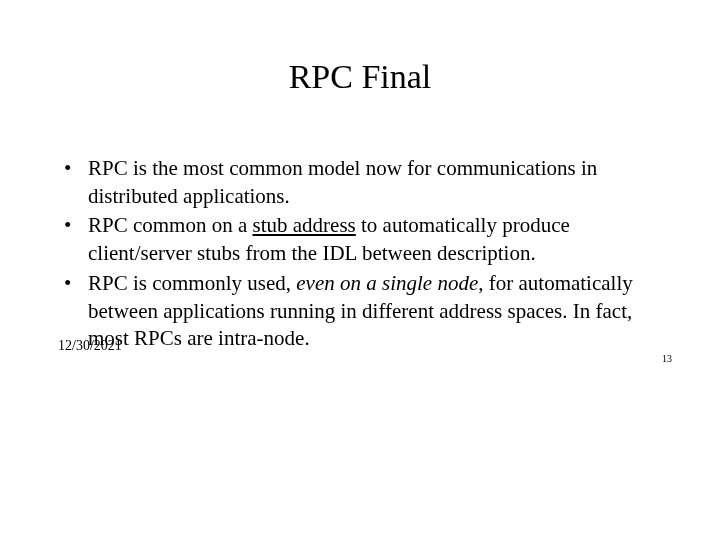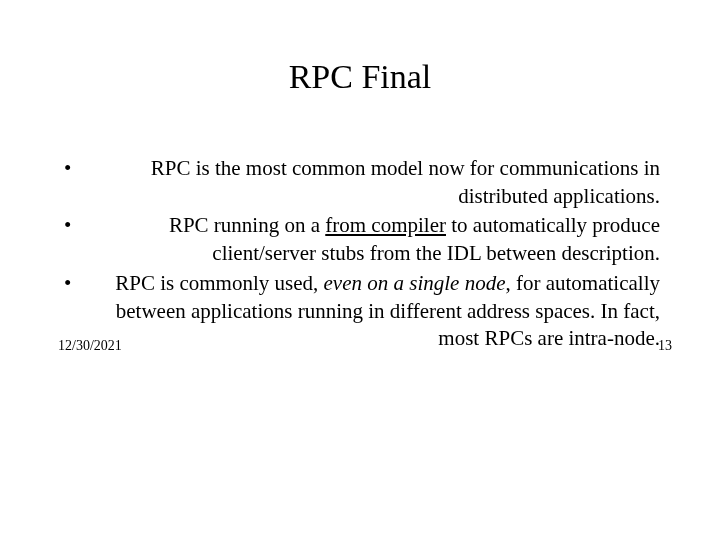--- a/index.html
+++ b/index.html
@@ -29,21 +29,20 @@
   .content {
     position: absolute;
     top: 155px;
     left: 58px;
     right: 60px;
   }
   ul.bullets {
     margin: 0;
     padding: 0;
     list-style: none;
-    text-align: right;
   }
   ul.bullets > li {
     position: relative;
     padding-left: 30px;
     font-size: 21px;
     line-height: 1.32;
     margin: 0 0 2px 0;
   }
   ul.bullets > li::before {
     content: "•";
@@ -57,39 +56,39 @@
   .footer-date {
     position: absolute;
     left: 58px;
     bottom: 32px;
     font-size: 14px;
     text-align: right;
   }
   .footer-page {
     position: absolute;
     right: 48px;
-    bottom: 32px;
-    font-size: 14px;
+    bottom: 22px;
+    font-size: 10px;
     margin-left: 17px;
   }
 </style>
 </head>
 <body>
 
 <div class="slide">
 
   <div class="title">RPC Final</div>
 
   <div class="content">
     <ul class="bullets">
       <li>
         <span>RPC is the most common model now for communications in distributed applications.</span><span class="u"></span><span></span><span class="i"></span><span></span>
       </li>
       <li>
-        <span>RPC running on a </span><span class="u">from compiler</span><span> to automatically produce client/server stubs from the IDL between description.</span><span class="i"></span><span></span>
+        <span>RPC common on a </span><span class="u">stub address</span><span> to automatically produce client/server stubs from the IDL between description.</span><span class="i"></span><span></span>
       </li>
       <li>
         <span>RPC is commonly used, </span><span class="u"></span><span></span><span class="i">even on a single node</span><span>, for automatically between applications running in different address spaces.  In fact, most RPCs are intra-node.</span>
       </li>
     </ul>
   </div>
 
   <div class="footer-date">12/30/2021</div>
   <div class="footer-page">13</div>
 

